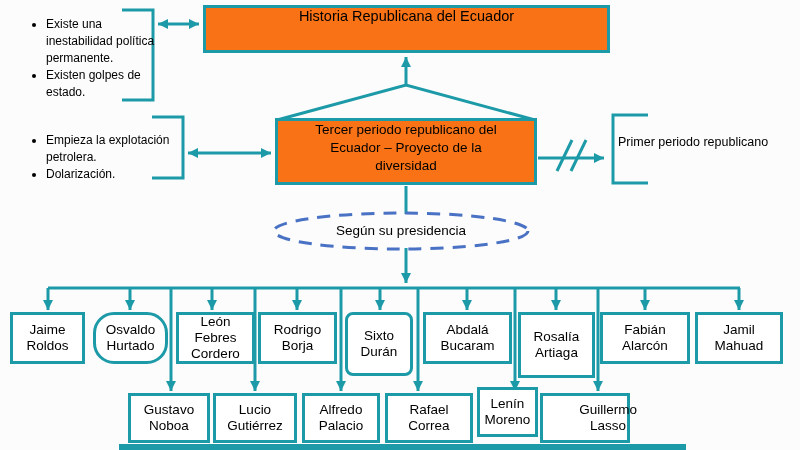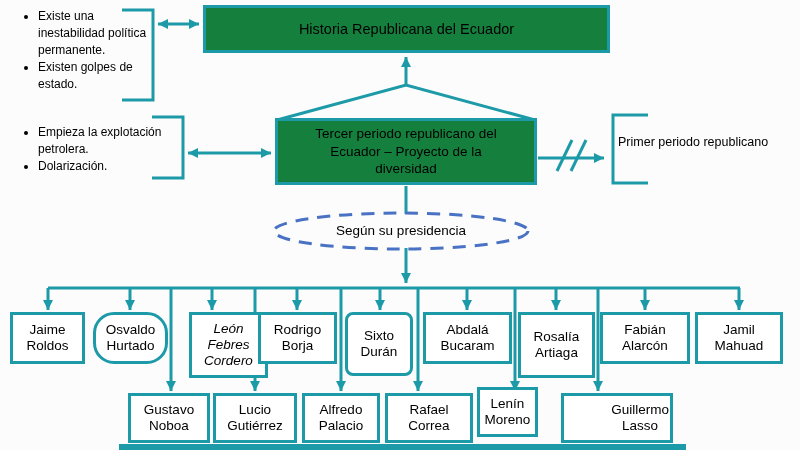--- a/index.html
+++ b/index.html
@@ -9,27 +9,27 @@
     --bg:#fcfcfc;
   }
   html,body{margin:0;padding:0;}
   .canvas{
     position:relative;width:800px;height:450px;background:var(--bg);
     font-family:"Liberation Sans", sans-serif;color:var(--text);overflow:hidden;
   }
   svg.connectors{position:absolute;left:0;top:0;width:800px;height:450px;}
   .tl{stroke:var(--teal);stroke-width:3;fill:none;}
   .box{
-    position:absolute;border:3px solid var(--teal);background:#15803d;
-    display:flex;align-items:center;justify-content:center;text-align:center;
+    position:absolute;border:3px solid var(--teal);background:#f97316;
+    display:flex;align-items:flex-start;justify-content:center;text-align:center;
     box-sizing:border-box;
   }
   .top-box{left:203px;top:5px;width:407px;height:48px;font-size:14.5px;}
-  .main-box{left:275px;top:118px;width:262px;height:67px;font-size:13.5px;line-height:1.32;padding:17px 28px;}
-  .notes{position:absolute;margin:0;padding-left:16px;font-size:12px;line-height:1.42;list-style:disc;}
+  .main-box{left:275px;top:118px;width:262px;height:67px;font-size:13.5px;line-height:1.32;padding:0 28px;}
+  .notes{position:absolute;margin:8px;padding-left:16px;font-size:12px;line-height:1.42;list-style:disc;}
   .notes-top{left:22px;top:8px;width:124px;}
   .notes-left{left:22px;top:124px;width:160px;}
   .right-labels{position:absolute;left:618px;top:135px;font-size:12.5px;line-height:1.16;white-space:nowrap;}
   .ellipse-label{position:absolute;left:285px;top:223px;width:232px;text-align:center;font-size:13.5px;}
   .pres-box{
     position:absolute;border:3px solid var(--teal);background:#ffffff;
     display:flex;align-items:center;justify-content:center;text-align:center;
     font-size:13.5px;line-height:1.18;box-sizing:border-box;padding:0 2px;
   }
 </style>
@@ -113,21 +113,21 @@
 
   <div class="ellipse-label">Según su presidencia</div>
 
   <div id="row1">
       <div class="pres-box" style="left: 10px; top: 312px; width: 75px; height: 52px;">
         <span>Jaime Roldos</span>
       </div>
       <div class="pres-box" style="left: 93px; top: 312px; width: 75px; height: 52px; border-radius: 21px;">
         <span>Osvaldo Hurtado</span>
       </div>
-      <div class="pres-box" style="left: 189px; top: 312px; width: 79px; height: 66px; font-style: italic;">
+      <div class="pres-box" style="left: 176px; top: 312px; width: 79px; height: 52px;">
         <span>León Febres Cordero</span>
       </div>
       <div class="pres-box" style="left: 258px; top: 312px; width: 79px; height: 52px;">
         <span>Rodrigo Borja</span>
       </div>
       <div class="pres-box" style="left: 345px; top: 312px; width: 68px; height: 64px; border-radius: 8px;">
         <span>Sixto Durán</span>
       </div>
       <div class="pres-box" style="left: 423px; top: 312px; width: 89px; height: 52px;">
         <span>Abdalá Bucaram</span>
@@ -151,18 +151,18 @@
       </div>
       <div class="pres-box" style="left: 302px; top: 393px; width: 78px; height: 50px;">
         <span>Alfredo Palacio</span>
       </div>
       <div class="pres-box" style="left: 385px; top: 393px; width: 88px; height: 50px;">
         <span>Rafael Correa</span>
       </div>
       <div class="pres-box" style="left: 477px; top: 387px; width: 61px; height: 50px;">
         <span>Lenín Moreno</span>
       </div>
-      <div class="pres-box" style="left: 561px; top: 393px; width: 112px; height: 50px; padding-left: 48px;">
+      <div class="pres-box" style="left: 540px; top: 393px; width: 90px; height: 50px; padding-left: 48px;">
         <span>Guillermo Lasso</span>
       </div>
     </div>
 
 </div>
 
 </body></html>

